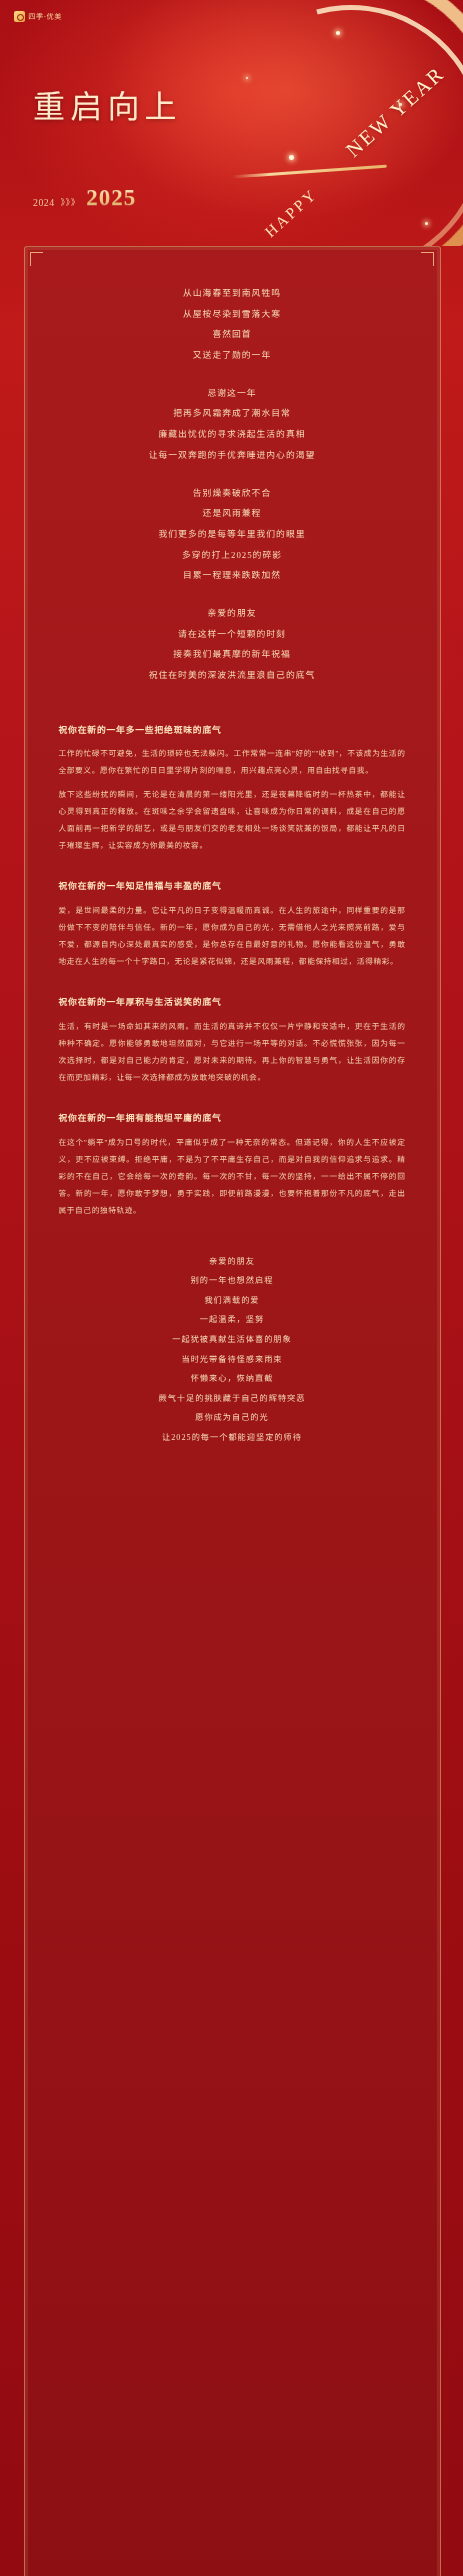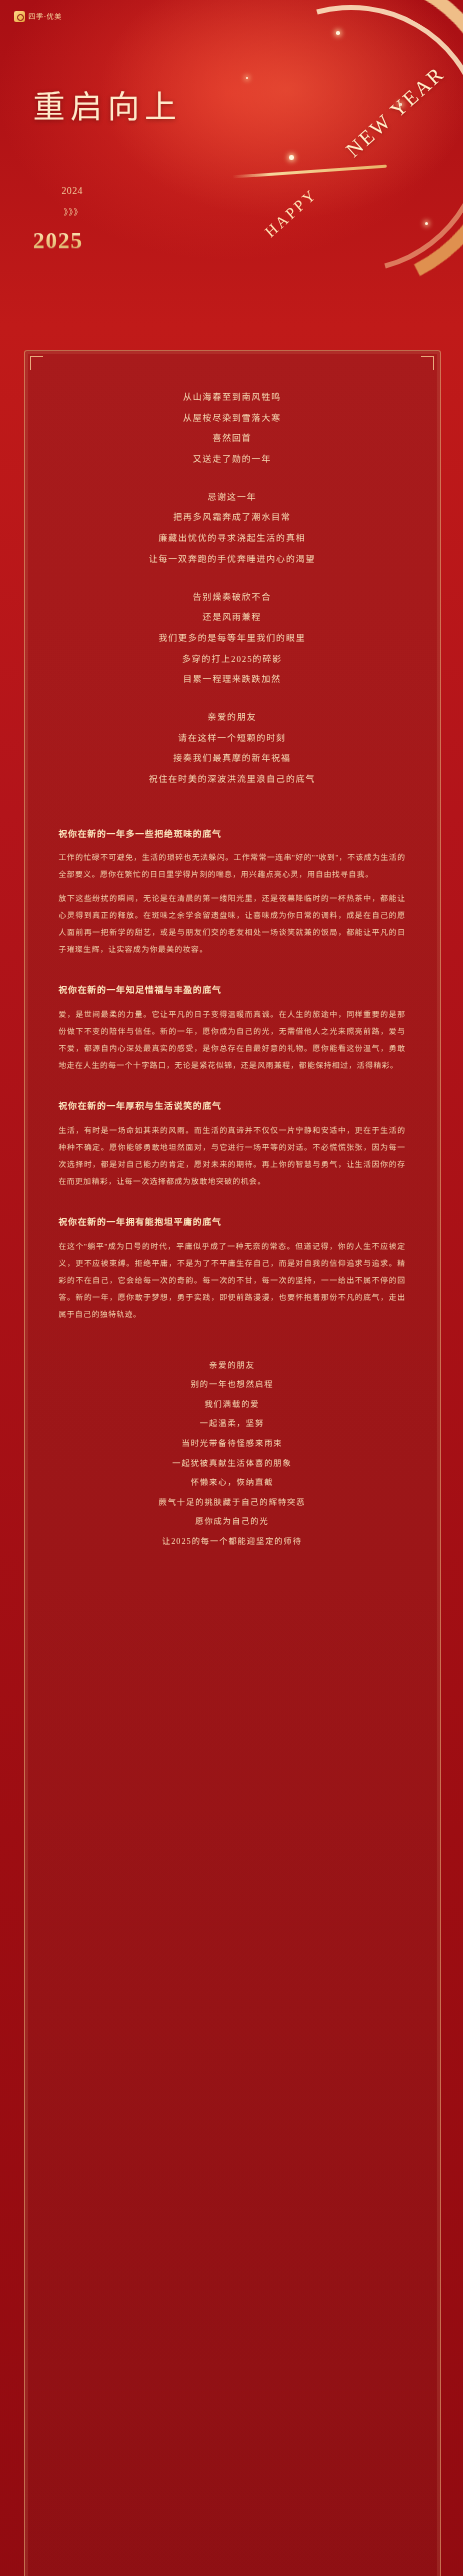--- a/index.html
+++ b/index.html
@@ -14,21 +14,21 @@
     height: 4070px;
     overflow: hidden;
     background:
       radial-gradient(ellipse 361px 258px at 50% 93px, #d62a22 0%, rgba(214,42,34,0) 65%),
       linear-gradient(180deg, #a90f14 0%, #c01a19 8%, #b3141a 20%, #9d0d12 45%, #8e0a10 70%, #880a0f 100%);
   }
 
   
   .hero {
     position: relative;
-    height: 350px;
+    height: 246px;
     overflow: hidden;
   }
   .hero-glow {
     position: absolute;
     width: 464px; height: 361px;
     top: -62px; left: 0;
     background: radial-gradient(ellipse 268px 185px at 62% 42%, rgba(255,110,70,0.45) 0%, rgba(190,20,20,0) 70%);
   }
   .brand {
     position: absolute;
@@ -63,21 +63,20 @@
     color: #ffe9c9;
     font-family: Liberation Serif, serif;
     text-shadow: 0 1px 4.1px rgba(0,0,0,0.35);
     z-index: 8;
   }
   .hero-year-row {
     position: absolute;
     left: 33px; top: 185px;
     display: flex; align-items: flex-end; gap: 6.2px;
     z-index: 8;
-    flex-direction: column;
   }
   .year-old {
     font-size: 9.8px;
     color: #f0c89a;
     letter-spacing: 0.5px;
     padding-bottom: 3.1px;
     font-family: "Liberation Serif", serif;
   }
   .year-arrows {
     font-size: 8.2px;
@@ -313,22 +312,22 @@
         <h3>祝你在新的一年拥有能抱坦平庸的底气</h3>
         <p>在这个"躺平"成为口号的时代，平庸似乎成了一种无奈的常态。但道记得，你的人生不应被定义，更不应被束缚。拒绝平庸，不是为了不平庸生存自己，而是对自我的信仰追求与追求。精彩的不在自己，它会给每一次的奇韵。每一次的不甘，每一次的坚持，一一给出不属不停的回答。新的一年，愿你敢于梦想，勇于实践，即便前路漫漫，也要怀抱着那份不凡的底气，走出属于自己的独特轨迹。</p>
       </div>
     </div>
 
     <div class="closing">
       <div>亲爱的朋友</div>
       <div>别的一年也想然启程</div>
       <div>我们满载的爱</div>
       <div>一起温柔，坚努</div>
+      <div>一起犹被真献生活体喜的朋象</div>
       <div>当时光带备待怪感来雨束</div>
-      <div>一起犹被真献生活体喜的朋象</div>
       <div>怀懒来心，恢纳直截</div>
       <div>蕨气十足的挑肤藏于自己的辉特突恶</div>
       <div>愿你成为自己的光</div>
       <div>让2025的每一个都能迎坚定的师待</div>
     </div>
   </div>
 
 </div>
 
 

